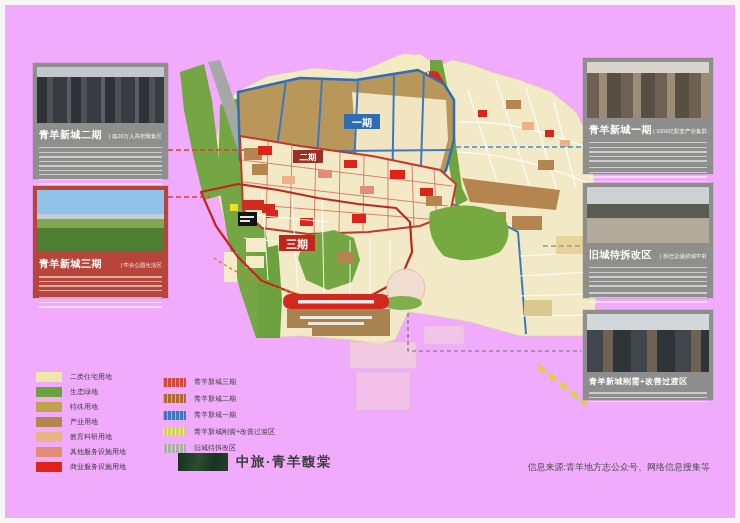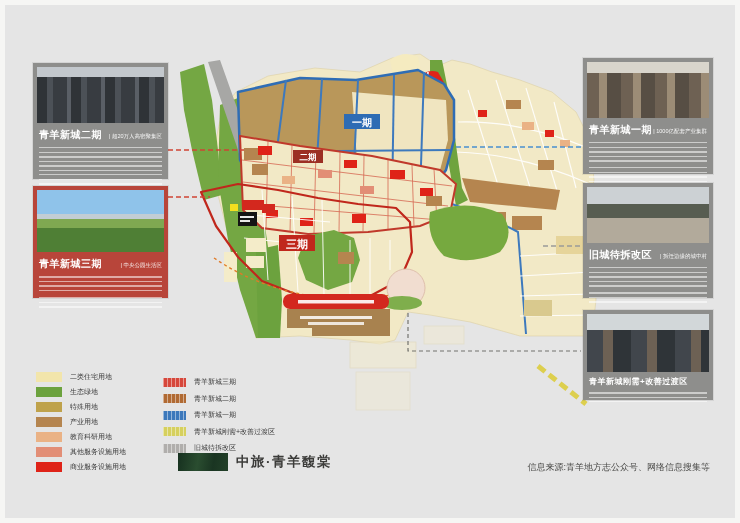--- a/index.html
+++ b/index.html
@@ -1,17 +1,17 @@
 <!DOCTYPE html>
 <html><head>
 <meta charset="utf-8">
 <style>
   html,body{margin:0;padding:0;}
   body{font-family:"Liberation Sans","DejaVu Sans",sans-serif;}
-  #stage{position:relative;width:740px;height:523px;background:#e5e5e5;overflow:hidden;}
+  #stage{position:relative;width:740px;height:523px;background:#f0abfc;overflow:hidden;}
   #frame{position:absolute;inset:0;border:5px solid #f6f6f4;pointer-events:none;z-index:9;}
   #mapsvg{position:absolute;left:0;top:0;z-index:1;}
 
   .panel{position:absolute;z-index:3;box-shadow:0 0 0 1px rgba(0,0,0,.07);}
   .panel.gray{background:#8e8e8c;}
   .panel.red{background:#b8453a;}
   .photo{margin:4px 4px 0 4px;}
   .ptitle{display:flex;align-items:baseline;justify-content:space-between;color:#fff;padding:5px 6px 2px 6px;}
   .ptitle .t{font-size:10px;font-weight:bold;letter-spacing:.5px;white-space:nowrap;}
   .ptitle .s{font-size:5.5px;opacity:.92;white-space:nowrap;}

